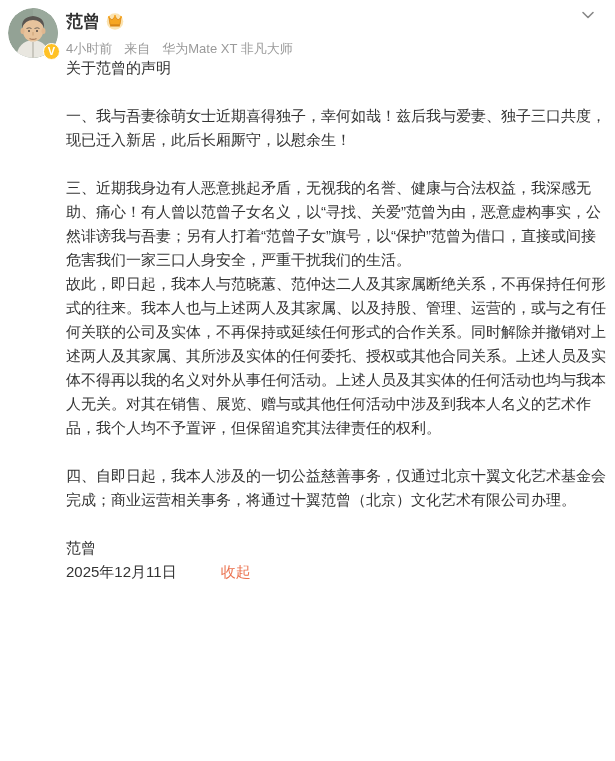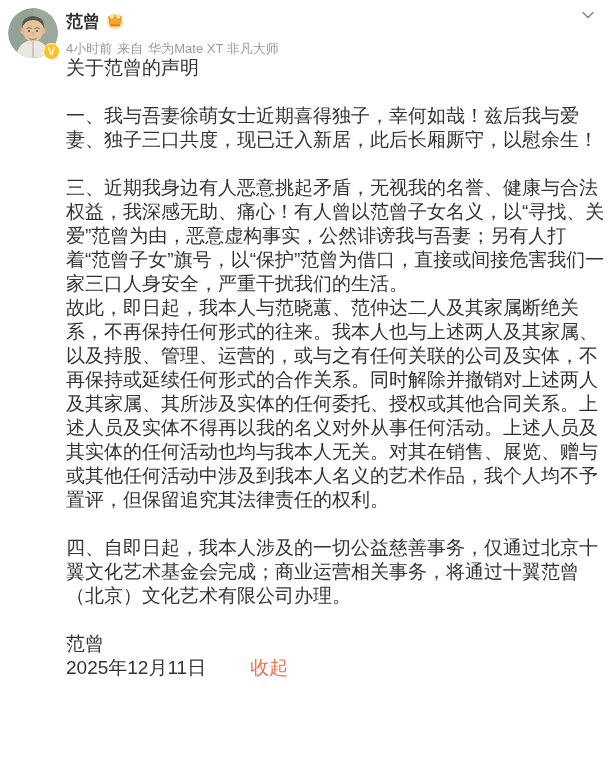--- a/index.html
+++ b/index.html
@@ -33,32 +33,32 @@
   }
   .header-text { position: absolute; left: 66px; top: 10px; right: 40px; }
   .name-row { display: flex; align-items: center; gap: 5px; }
   .user-name {
     font-size: 17px; font-weight: bold; color: #333333;
     cursor: pointer; text-decoration: none;
   }
   .crown-icon { width: 20px; height: 17px; display: inline-block; }
   .meta-row {
     margin-top: 7px; font-size: 13px; color: #9a9a9a;
-    display: flex; gap: 5px; white-space: nowrap;
+    display: flex; gap: 12px; white-space: nowrap;
   }
   .chevron {
     position: absolute; right: 18px; top: 6px;
     width: 18px; height: 18px; cursor: pointer;
     display: flex; align-items: center; justify-content: center;
   }
 
   
   .content {
     position: absolute; left: 66px; top: 56px; width: 541px;
-    font-size: 19px; line-height: 24px; color: #333333;
+    font-size: 15px; line-height: 24px; color: #333333;
     letter-spacing: 0;
   }
   .para { white-space: pre-line; margin-bottom: 24px; }
   .para:last-child { margin-bottom: 0; }
   .sig-block { margin-top: 24px; }
   .sig-line { line-height: 24px; }
   .date-row { line-height: 24px; }
   .collapse-link {
     color: #eb7350; cursor: pointer; margin-left: 8px; text-decoration: none; padding-left: 36px;
   }

